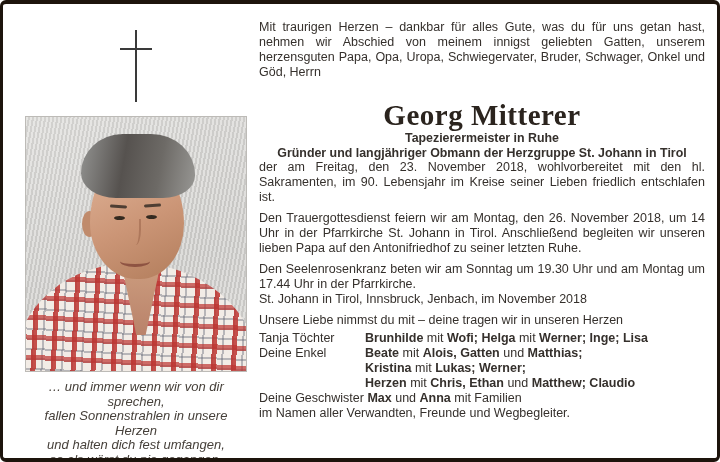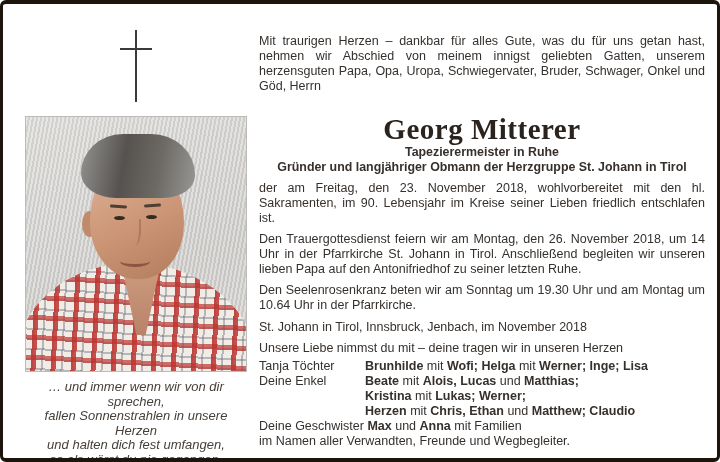--- a/index.html
+++ b/index.html
@@ -53,24 +53,24 @@
   .p-brow.r{left:118px;top:87px;transform:rotate(-4deg);}
   .p-eye{position:absolute;width:11px;height:4px;background:#342a20;z-index:5;border-radius:50%;}
   .p-eye.l{left:88px;top:99px;}
   .p-eye.r{left:120px;top:98px;}
   .p-nose{position:absolute;left:106px;top:102px;width:7px;height:26px;z-index:5;border-right:2px solid rgba(125,72,48,.35);border-radius:0 0 60% 0;}
   .p-mouth{position:absolute;left:94px;top:138px;width:30px;height:9px;z-index:5;border-bottom:3px solid rgba(116,56,46,.65);border-radius:0 0 48% 48%;}
   .poem{margin-top:8px;font-style:italic;font-size:13px;line-height:14.6px;text-align:center;color:#46403a;}
   
   .right-col{flex:1;min-width:0;padding-top:4px;}
   .txt{font-size:12.5px;line-height:15px;text-align:justify;margin:0;}
-  .intro{margin-top:14px;}
+  .intro{margin-top:0;}
   .name{margin-top:20px;text-align:center;font-family:"Liberation Serif",serif;font-weight:bold;font-size:29px;line-height:31px;color:#2b241e;letter-spacing:.5px;}
   .subt{text-align:center;font-weight:bold;font-size:12.4px;line-height:14.6px;margin:0;}
-  .mt7{margin-top:7px;}.mt6{margin-top:6px;}
+  .mt7{}.mt6{margin-top:6px;}
   .oneline{text-align:left;}
   .fam{margin-top:3px;font-size:12.5px;line-height:15px;}
   .fam-row{display:flex;}
   .fam-label{width:106px;flex:none;}
   .fam-val{flex:1;}
 </style>
 </head>
 <body>
 
 <div class="card">
@@ -105,34 +105,34 @@
 
   <div class="right-col">
     <p class="txt intro">Mit traurigen Herzen – dankbar für alles Gute, was du für uns getan hast, nehmen wir Abschied von meinem innigst geliebten Gatten, unserem herzensguten Papa, Opa, Uropa, Schwiegervater, Bruder, Schwager, Onkel und Göd, Herrn</p>
 
     <div class="name">Georg Mitterer</div>
     <p class="subt">Tapezierermeister in Ruhe</p>
     <p class="subt">Gründer und langjähriger Obmann der Herzgruppe St. Johann in Tirol</p>
 
     <p class="txt mt7">der am Freitag, den 23. November 2018, wohlvorbereitet mit den hl. Sakramenten, im 90. Lebensjahr im Kreise seiner Lieben friedlich entschlafen ist.</p>
     <p class="txt mt6">Den Trauergottesdienst feiern wir am Montag, den 26. November 2018, um 14 Uhr in der Pfarrkirche St. Johann in Tirol. Anschließend begleiten wir unseren lieben Papa auf den Antonifriedhof zu seiner letzten Ruhe.</p>
-    <p class="txt mt6">Den Seelenrosenkranz beten wir am Sonntag um 19.30 Uhr und am Montag um 10.64 Uhr in der Pfarrkirche.</p>
+    <p class="txt mt6">Den Seelenrosenkranz beten wir am Sonntag um 19.30 Uhr und am Montag um 17.44 Uhr in der Pfarrkirche.</p>
 
     <p class="txt oneline mt7">St. Johann in Tirol, Innsbruck, Jenbach, im November 2018</p>
     <p class="txt oneline mt6">Unsere Liebe nimmst du mit – deine tragen wir in unseren Herzen</p>
 
     <div class="fam">
       <div class="fam-row">
         <div class="fam-label">Tanja Töchter</div>
         <div class="fam-val"><span style="font-weight: bold;">Brunhilde</span><span> mit </span><span style="font-weight: bold;">Wofi; Helga</span><span> mit </span><span style="font-weight: bold;">Werner; Inge; Lisa</span></div>
       </div>
       <div class="fam-row">
         <div class="fam-label">Deine Enkel</div>
         <div class="fam-val">
-          <div><span style="font-weight: bold;">Beate</span><span> mit </span><span style="font-weight: bold;">Alois, Lucas</span><span> und </span><span style="font-weight: bold;">Matthias;</span></div>
+          <div><span style="font-weight: bold;">Beate</span><span> mit </span><span style="font-weight: bold;">Alois, Gatten</span><span> und </span><span style="font-weight: bold;">Matthias;</span></div>
           <div><span style="font-weight: bold;">Kristina</span><span> mit </span><span style="font-weight: bold;">Lukas; Werner;</span></div>
           <div><span style="font-weight: bold;">Herzen</span><span> mit </span><span style="font-weight: bold;">Chris, Ethan</span><span> und </span><span style="font-weight: bold;">Matthew; Claudio</span></div>
         </div>
       </div>
       <div><span>Deine Geschwister </span><span style="font-weight: bold;">Max</span><span> und </span><span style="font-weight: bold;">Anna</span><span> mit Familien</span></div>
       <div>im Namen aller Verwandten, Freunde und Wegbegleiter.</div>
     </div>
 
   </div>
 

